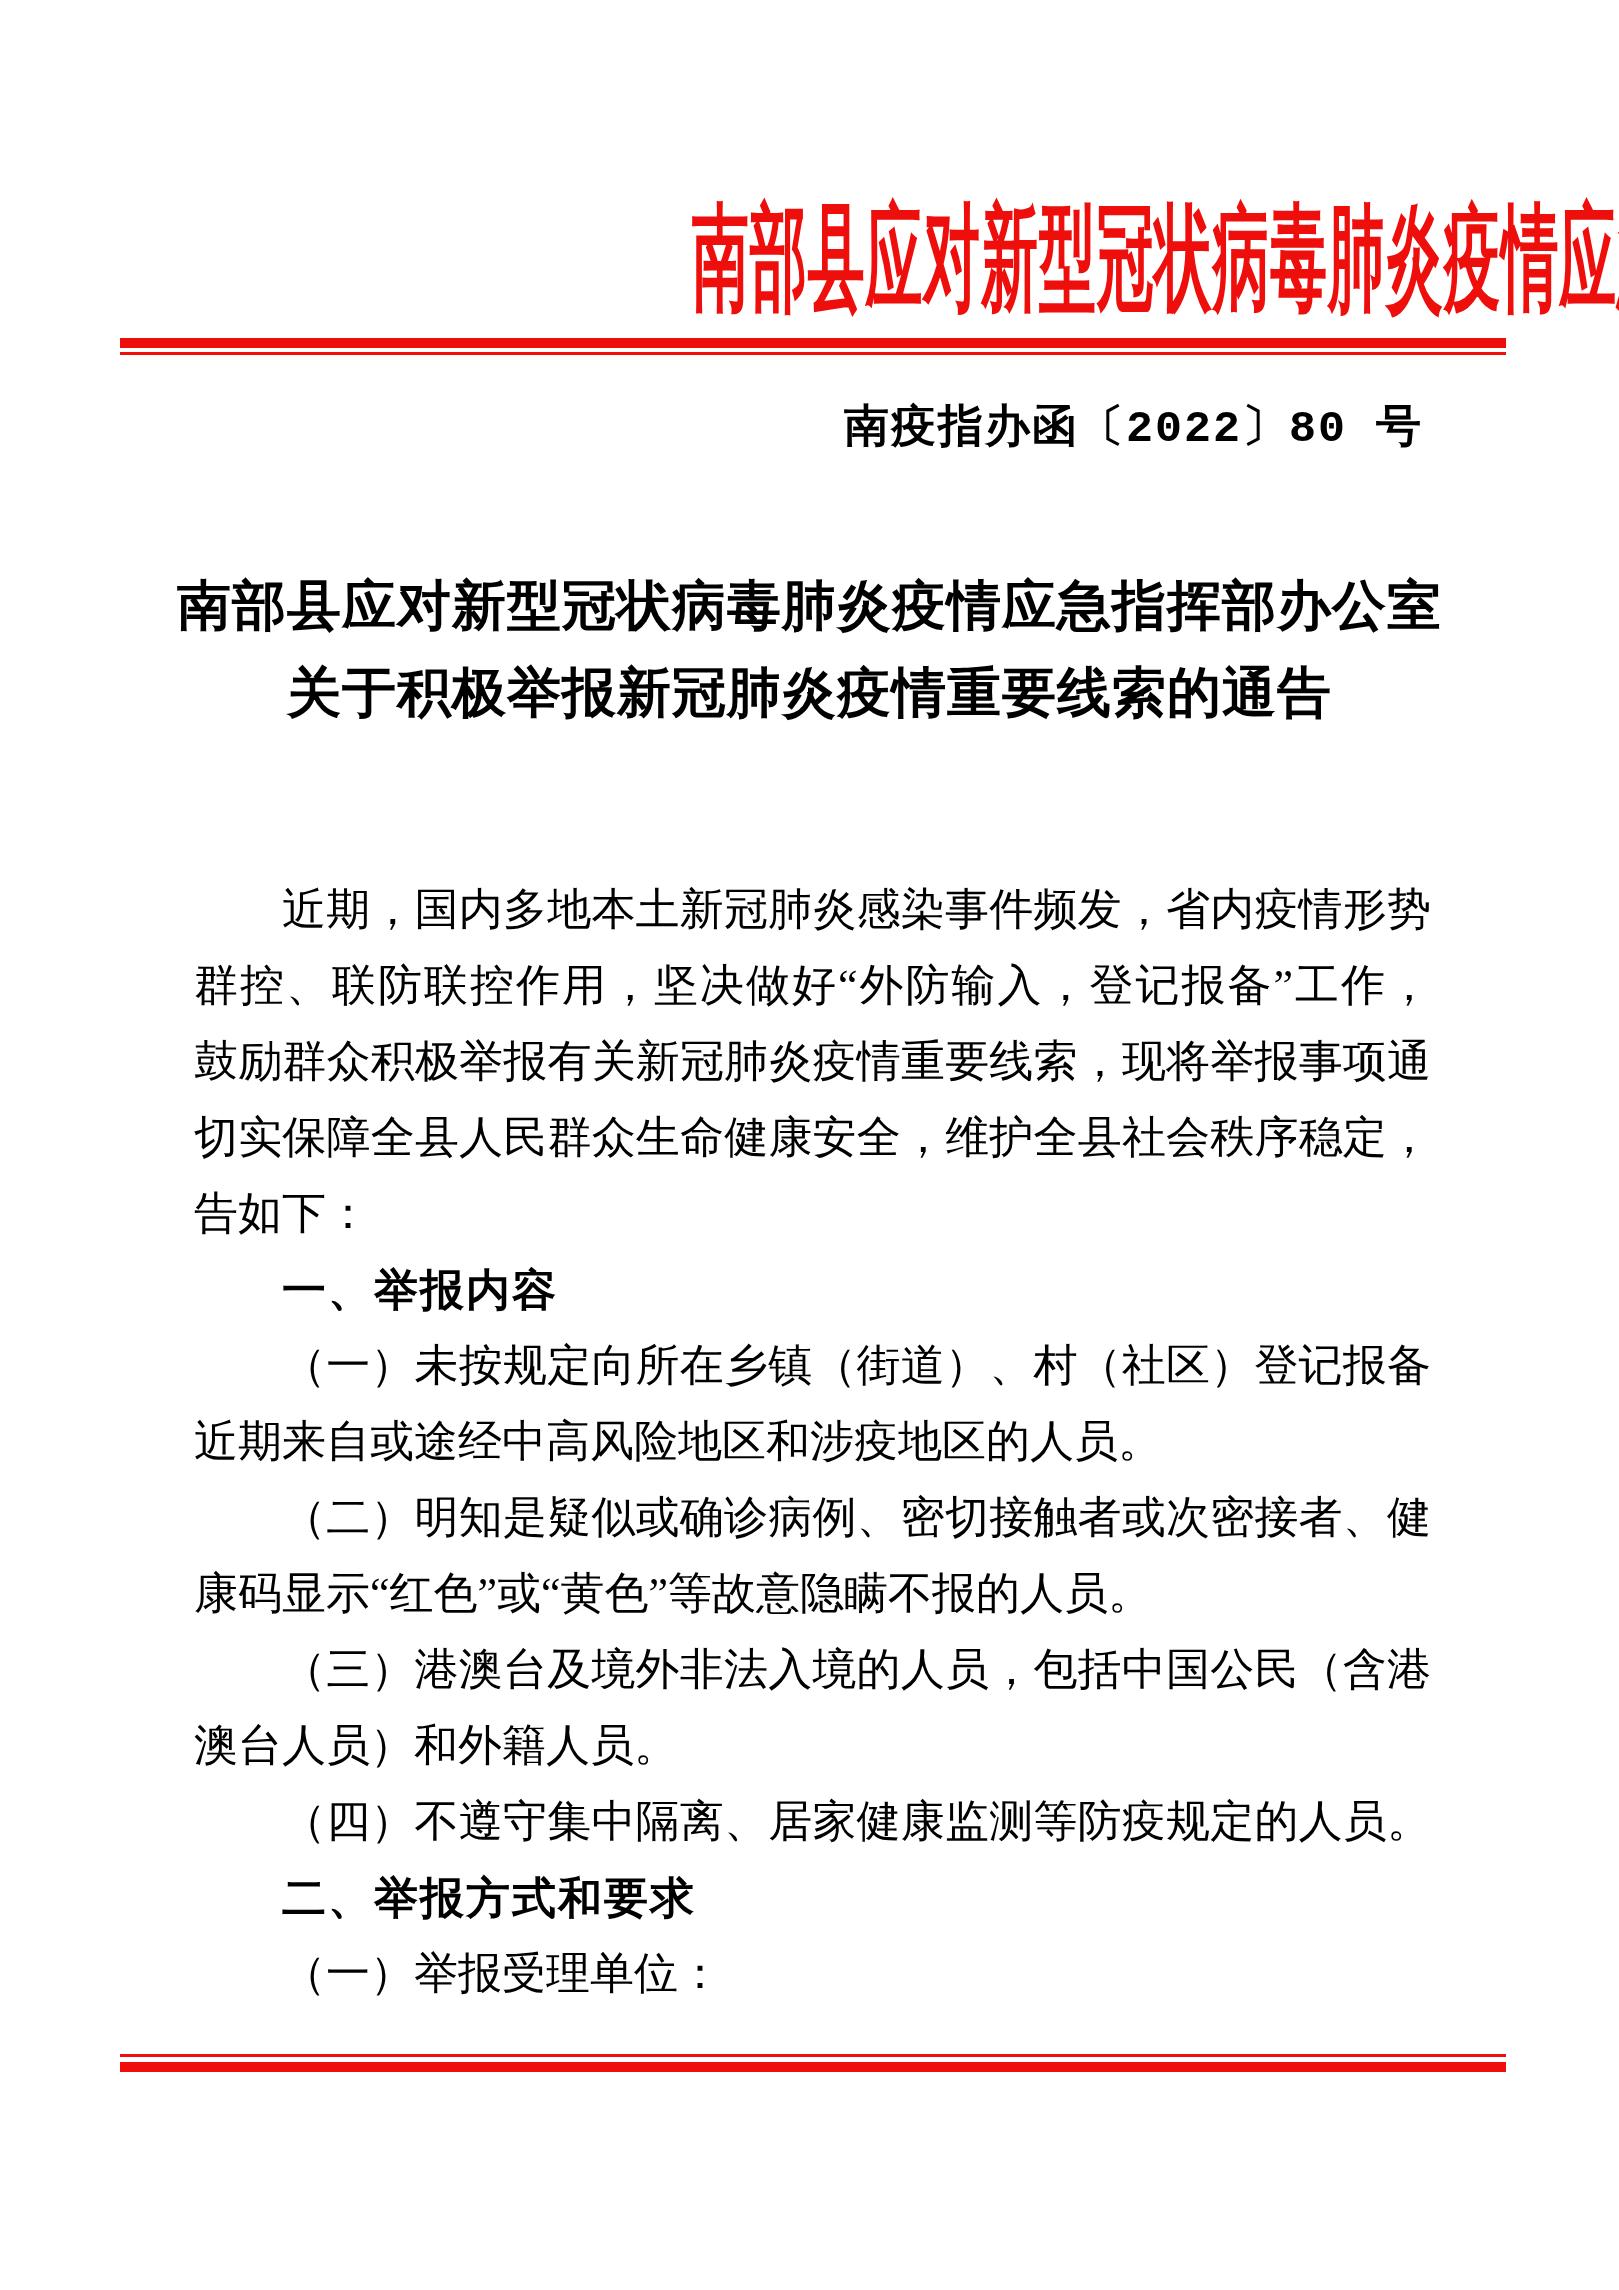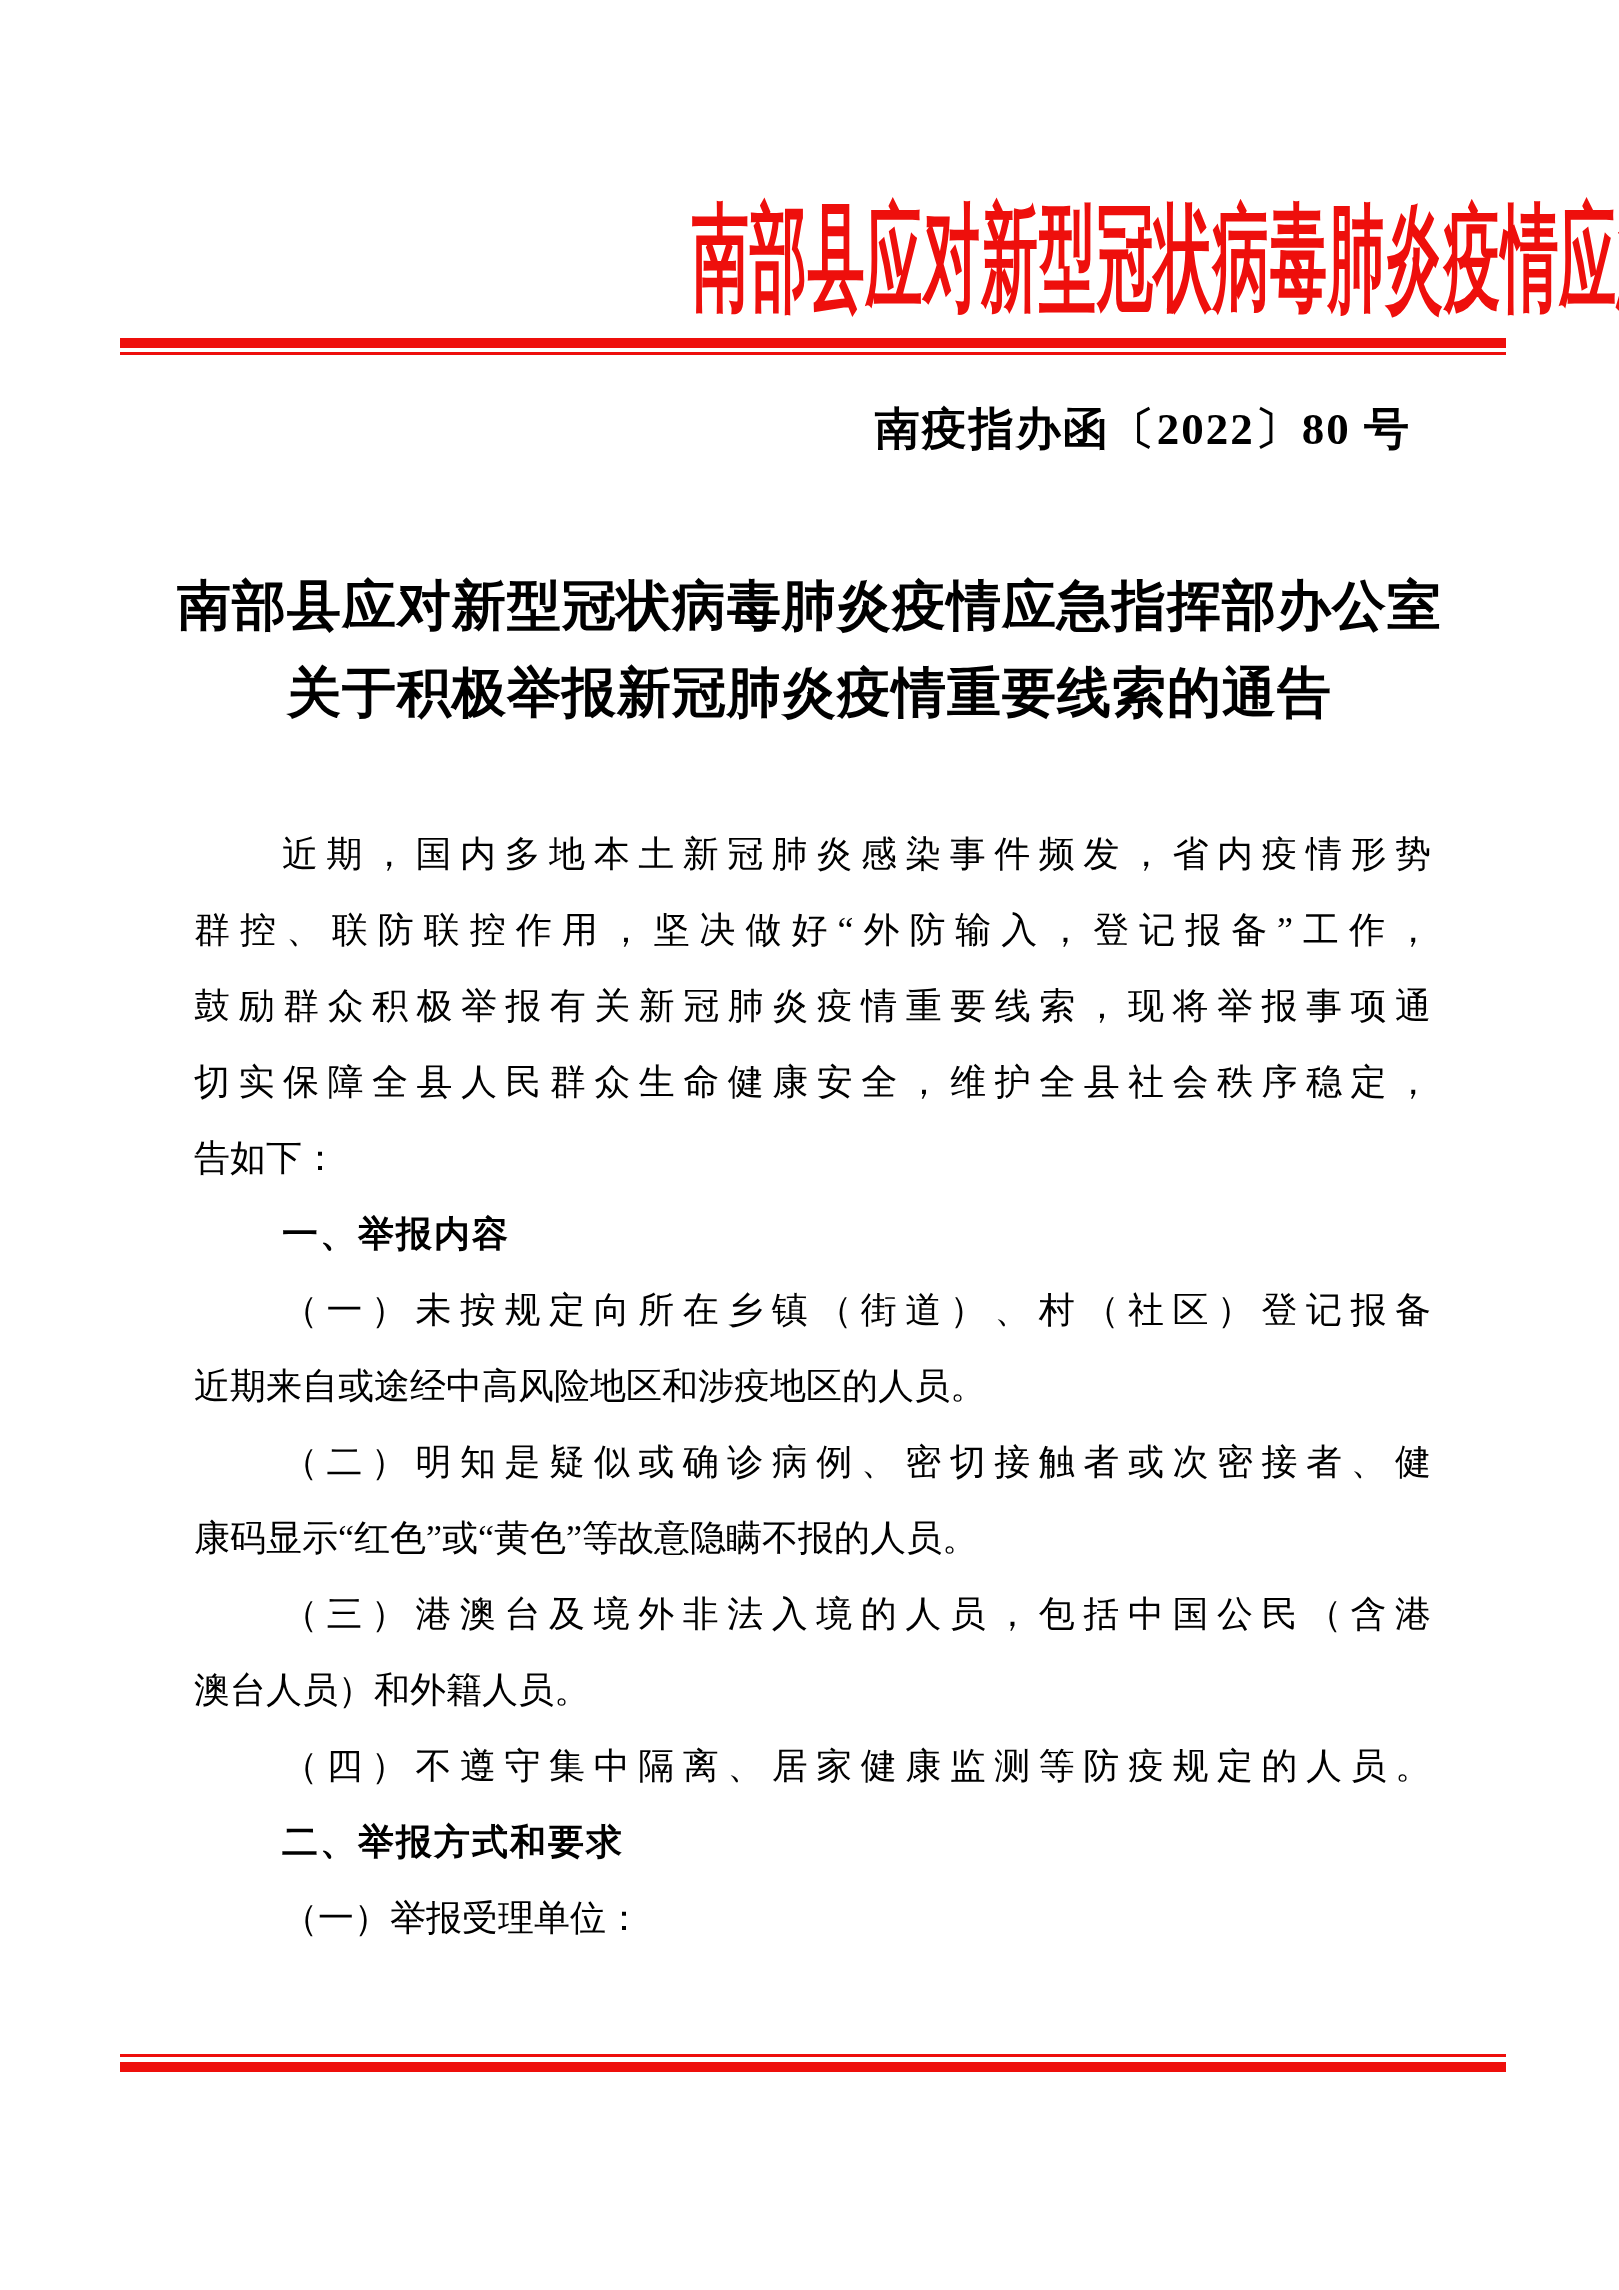--- a/index.html
+++ b/index.html
@@ -42,48 +42,49 @@
   .rule-top .bar-thin  { height: 2.9px;  background: var(--red); margin-top: 3.9px; }
 
   .rule-bottom { position: absolute; top: 2054px; left: 120px; right: 113px; }
   .rule-bottom .bar-thin  { height: 2.9px;  background: var(--red); }
   .rule-bottom .bar-thick { height: 9.8px; background: var(--red); margin-top: 4.9px; }
 
   
   .doc-number {
     position: absolute;
     top: 404px;
-    right: 208px;
+    right: 196px;
     font-size: 45px;
     line-height: 51px;
     font-weight: bold;
     letter-spacing: 2px;
     white-space: nowrap;
+    font-family: Liberation Mono, monospace;
   }
 
   
   .doc-title {
     position: absolute;
     top: 563px;
     left: 94px;
     right: 94px;
     text-align: center;
     font-weight: bold;
     font-size: 54px;
     line-height: 87px;
     letter-spacing: 1px;
   }
 
   
   .doc-body {
     position: absolute;
-    top: 816px;
+    top: 872px;
     left: 194px;
     width: 1237px;
-    font-size: 36px;
+    font-size: 44px;
   }
   .line {
     height: 76px;
     line-height: 76px;
     overflow: hidden;
   }
   .line.f {                 
     text-align: justify;
     text-align-last: justify;
   }

